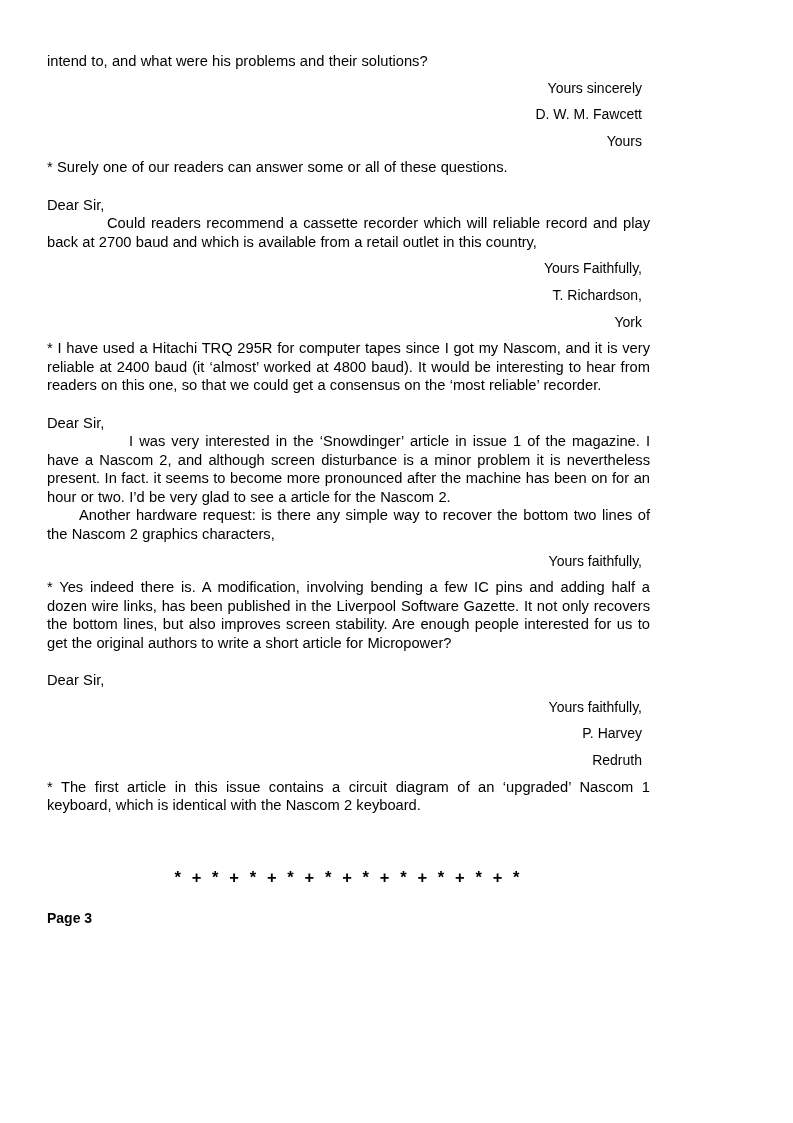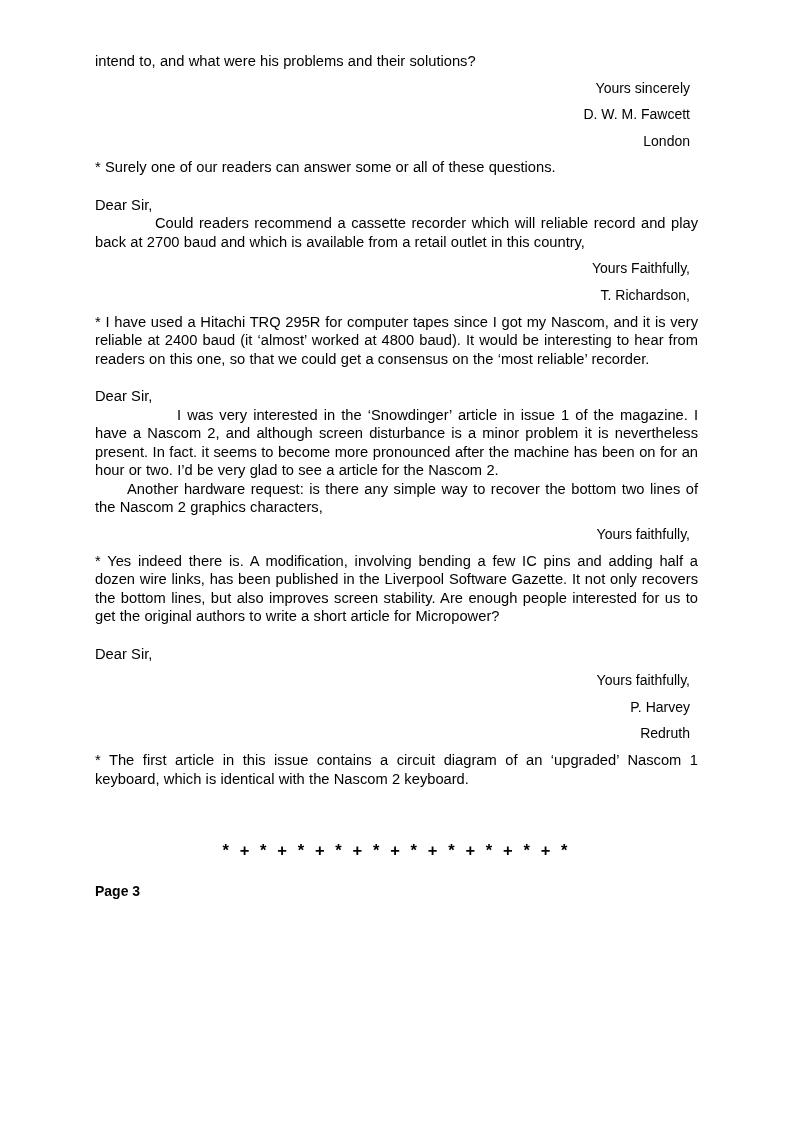--- a/index.html
+++ b/index.html
@@ -13,21 +13,21 @@
     font-family: "Liberation Sans", sans-serif;
     color: #000000;
     -webkit-font-smoothing: none;
   }
   #page {
     position: relative;
     width: 793px;
     height: 1123px;
     background: #ffffff;
     box-sizing: border-box;
-    padding: 52px 95px 0 95px;
+    padding: 52px 95px 0 47px;
   }
   .col {
     width: 603px;
   }
   .para {
     font-size: 14.7px;
     line-height: 18.6px;
     text-align: justify;
     text-justify: inter-word;
     margin: 0;
@@ -83,29 +83,30 @@
 </style>
 </head>
 <body>
 
 <div id="page">
   <div class="col">
 
     <p class="para plain">intend  to, and what were his problems and their solutions?</p>
     <p class="sig sig-close">Yours sincerely</p>
     <p class="sig sig-name">D. W. M. Fawcett</p>
-    <p class="sig sig-name">London</p>
+    <p class="sig sig-name">Yours</p>
     <p class="para plain">* Surely one of our readers can answer some  or all of these questions.</p>
 
     <div class="blank"></div>
 
     <p class="para plain">Dear Sir,</p>
     <p class="para indent-sm">Could readers recommend a cassette recorder which will reliable record and play back at 2700  baud and which is available from a retail outlet in this country,</p>
     <p class="sig sig-close">Yours Faithfully,</p>
     <p class="sig sig-name">T. Richardson,</p>
+    <p class="sig sig-name">York</p>
     <p class="para">* I have used a Hitachi TRQ 295R for computer tapes since I got my Nascom, and  it is   very   reliable   at 2400 baud (it ‘almost’ worked at 4800 baud). It would be interesting to hear from readers on this one, so that we could get a consensus on the ‘most reliable’ recorder.</p>
 
     <div class="blank"></div>
 
     <p class="para plain">Dear Sir,</p>
     <p class="para indent-lg">I  was very   interested in the ‘Snowdinger’ article in issue 1 of the magazine. I have a Nascom 2,  and although screen disturbance is a minor problem it is nevertheless present. In fact. it seems to become more pronounced after the machine  has been on for an hour or two. I’d be very glad to see a article for the Nascom 2.</p>
     <p class="para indent-xs">Another  hardware  request:  is there any simple way to recover  the  bottom  two lines  of  the Nascom 2 graphics characters,</p>
     <p class="sig sig-close">Yours faithfully,</p>
     <p class="para">*  Yes indeed there is.  A modification, involving bending a few IC pins and adding half  a  dozen  wire  links, has been published in the Liverpool  Software  Gazette. It not only recovers the bottom lines, but also improves screen stability. Are enough people interested for us to get the original authors to write a short article for Micropower?</p>
 

